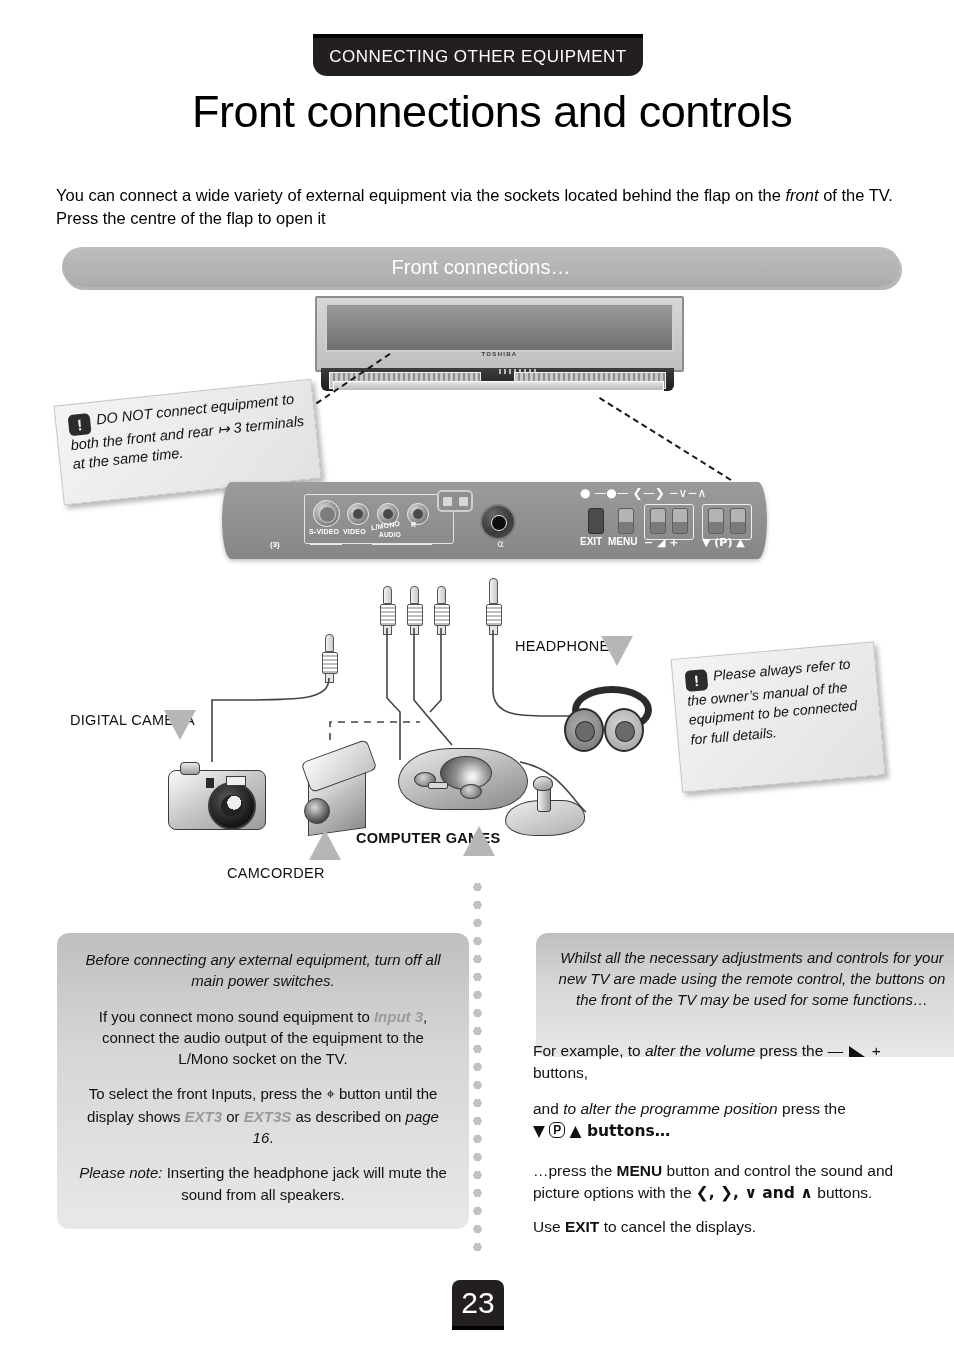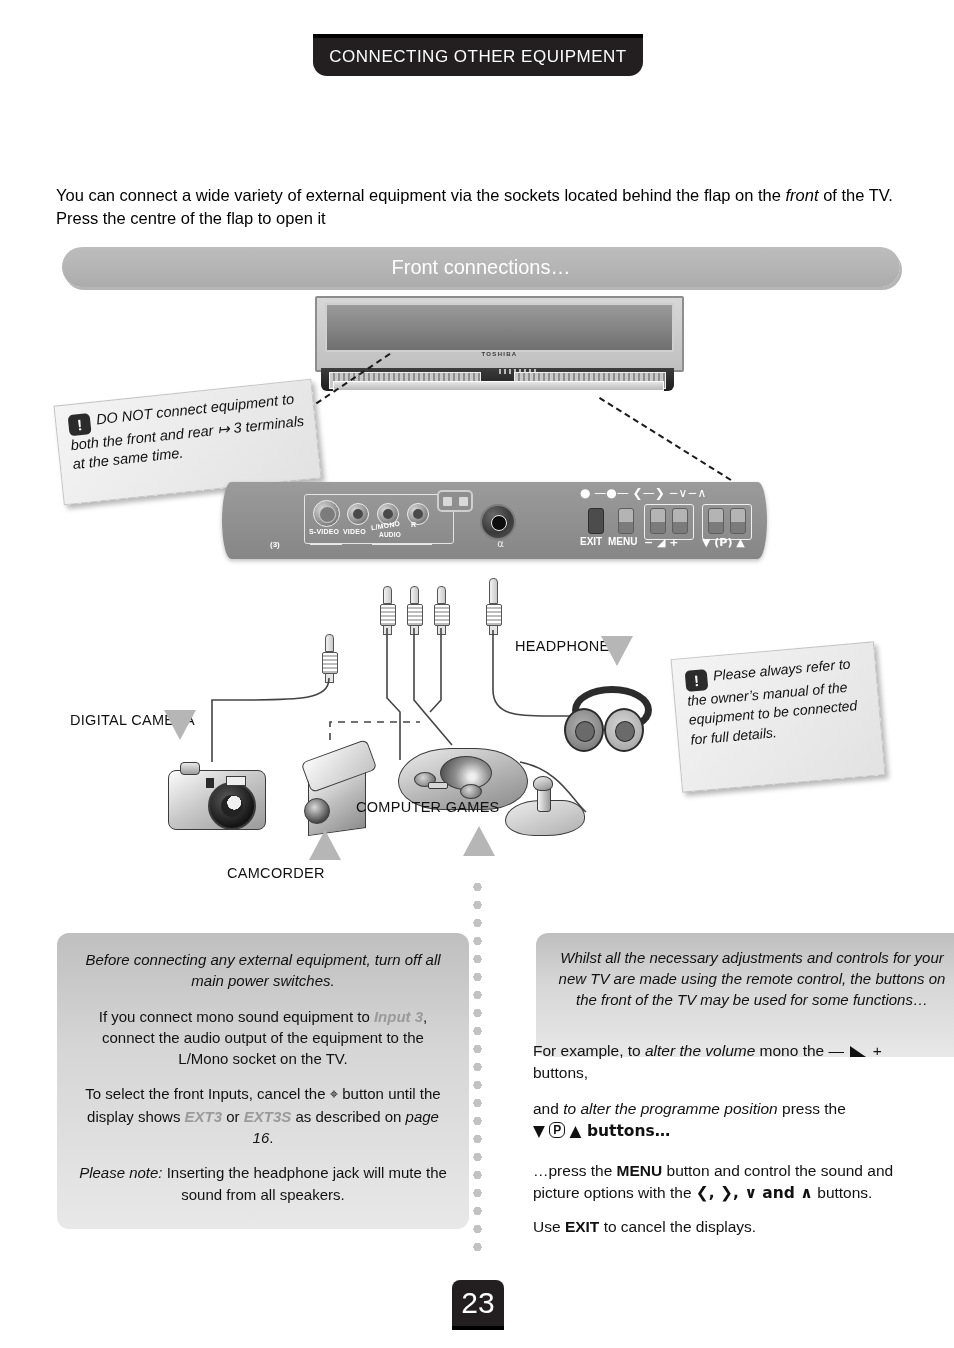--- a/index.html
+++ b/index.html
@@ -296,20 +296,21 @@
   .pagenum-rule{position:absolute;left:452px;top:1326px;width:52px;height:4px;background:#000;}
 </style>
 </head>
 <body>
 
 <div class="page">
 
   <div class="section-tab">
     <span>CONNECTING OTHER EQUIPMENT</span>
   </div>
+  <div class="page-title">Front connections and controls</div>
 
   <div class="intro">
     <span>You can connect a wide variety of external equipment via the sockets located behind the flap on the </span><i>front</i><span> of the TV. Press the centre of the flap to open it</span>
   </div>
 
   <div class="pill" id="front-connections-bar">
     <span>Front connections…</span>
   </div>
 
   <div class="tv">
@@ -453,54 +454,54 @@
         <div class="inner"></div>
       </div>
   </div>
 
   <div class="devlabel" style="left:70px;top:712px;">DIGITAL CAMERA</div>
   <div class="arrow-down" style="left:164px;top:710px;"></div>
 
   <div class="devlabel" style="left:227px;top:846px;margin-top:19px;">CAMCORDER</div>
   <div class="arrow-up" style="left:309px;top:830px;"></div>
 
-  <div class="devlabel" style="left:356px;top:799px;">COMPUTER GAMES</div>
+  <div class="devlabel" style="left:356px;top:830px;font-weight:bold;">COMPUTER GAMES</div>
   <div class="arrow-up" style="left:463px;top:826px;"></div>
 
   <div class="devlabel" style="left:515px;top:638px;">HEADPHONES</div>
   <div class="arrow-down" style="left:601px;top:636px;"></div>
 
   <div class="callout" id="note-refer">
     <span class="bang">!</span><span>Please always refer to the owner’s manual of the equipment to be connected for full details.</span>
   </div>
 
   <div class="dotline"></div>
 
 
   <div class="graybox" id="box-before">
     <p class="para">
       <i>Before connecting any external equipment, turn off all main power switches.</i>
     </p>
     <p class="para">
       <span>If you connect mono sound equipment to </span><span class="accent">Input 3</span><span>, connect the audio output of the equipment to the L/Mono socket on the TV.</span>
     </p>
     <p class="para">
-      <span>To select the front Inputs, cancel the </span><span class="glyph">⌖</span><span> button until the display shows </span><span class="accent">EXT3</span><span> or </span><span class="accent">EXT3S</span><span> as described on </span><i>page 16</i><span>.</span>
+      <span>To select the front Inputs, press the </span><span class="glyph">⌖</span><span> button until the display shows </span><span class="accent">EXT3</span><span> or </span><span class="accent">EXT3S</span><span> as described on </span><i>page 16</i><span>.</span>
     </p>
     <p class="para">
       <i>Please note:</i><span> Inserting the headphone jack will mute the sound from all speakers.</span>
     </p>
   </div>
 
   <div class="graybox" id="box-whilst">
     <span>Whilst all the necessary adjustments and controls for your new TV are made using the remote control, the buttons on the front of the TV may be used for some functions…</span>
   </div>
 
   <div class="instr" id="instr1">
-    <span>For example, to </span><i>alter the volume</i><span> mono the — </span><span class="vol-glyph"></span><span> + buttons,</span>
+    <span>For example, to </span><i>alter the volume</i><span> press the — </span><span class="vol-glyph"></span><span> + buttons,</span>
   </div>
 
   <div class="instr" id="instr2">
     <span>and </span><i>to alter the programme position</i><span> press the</span><br>
     <b class="glyph">▼</b>
     <span class="ptag">P</span>
     <b class="glyph">▲ buttons…</b>
   </div>
 
   <div class="instr" id="instr4">

